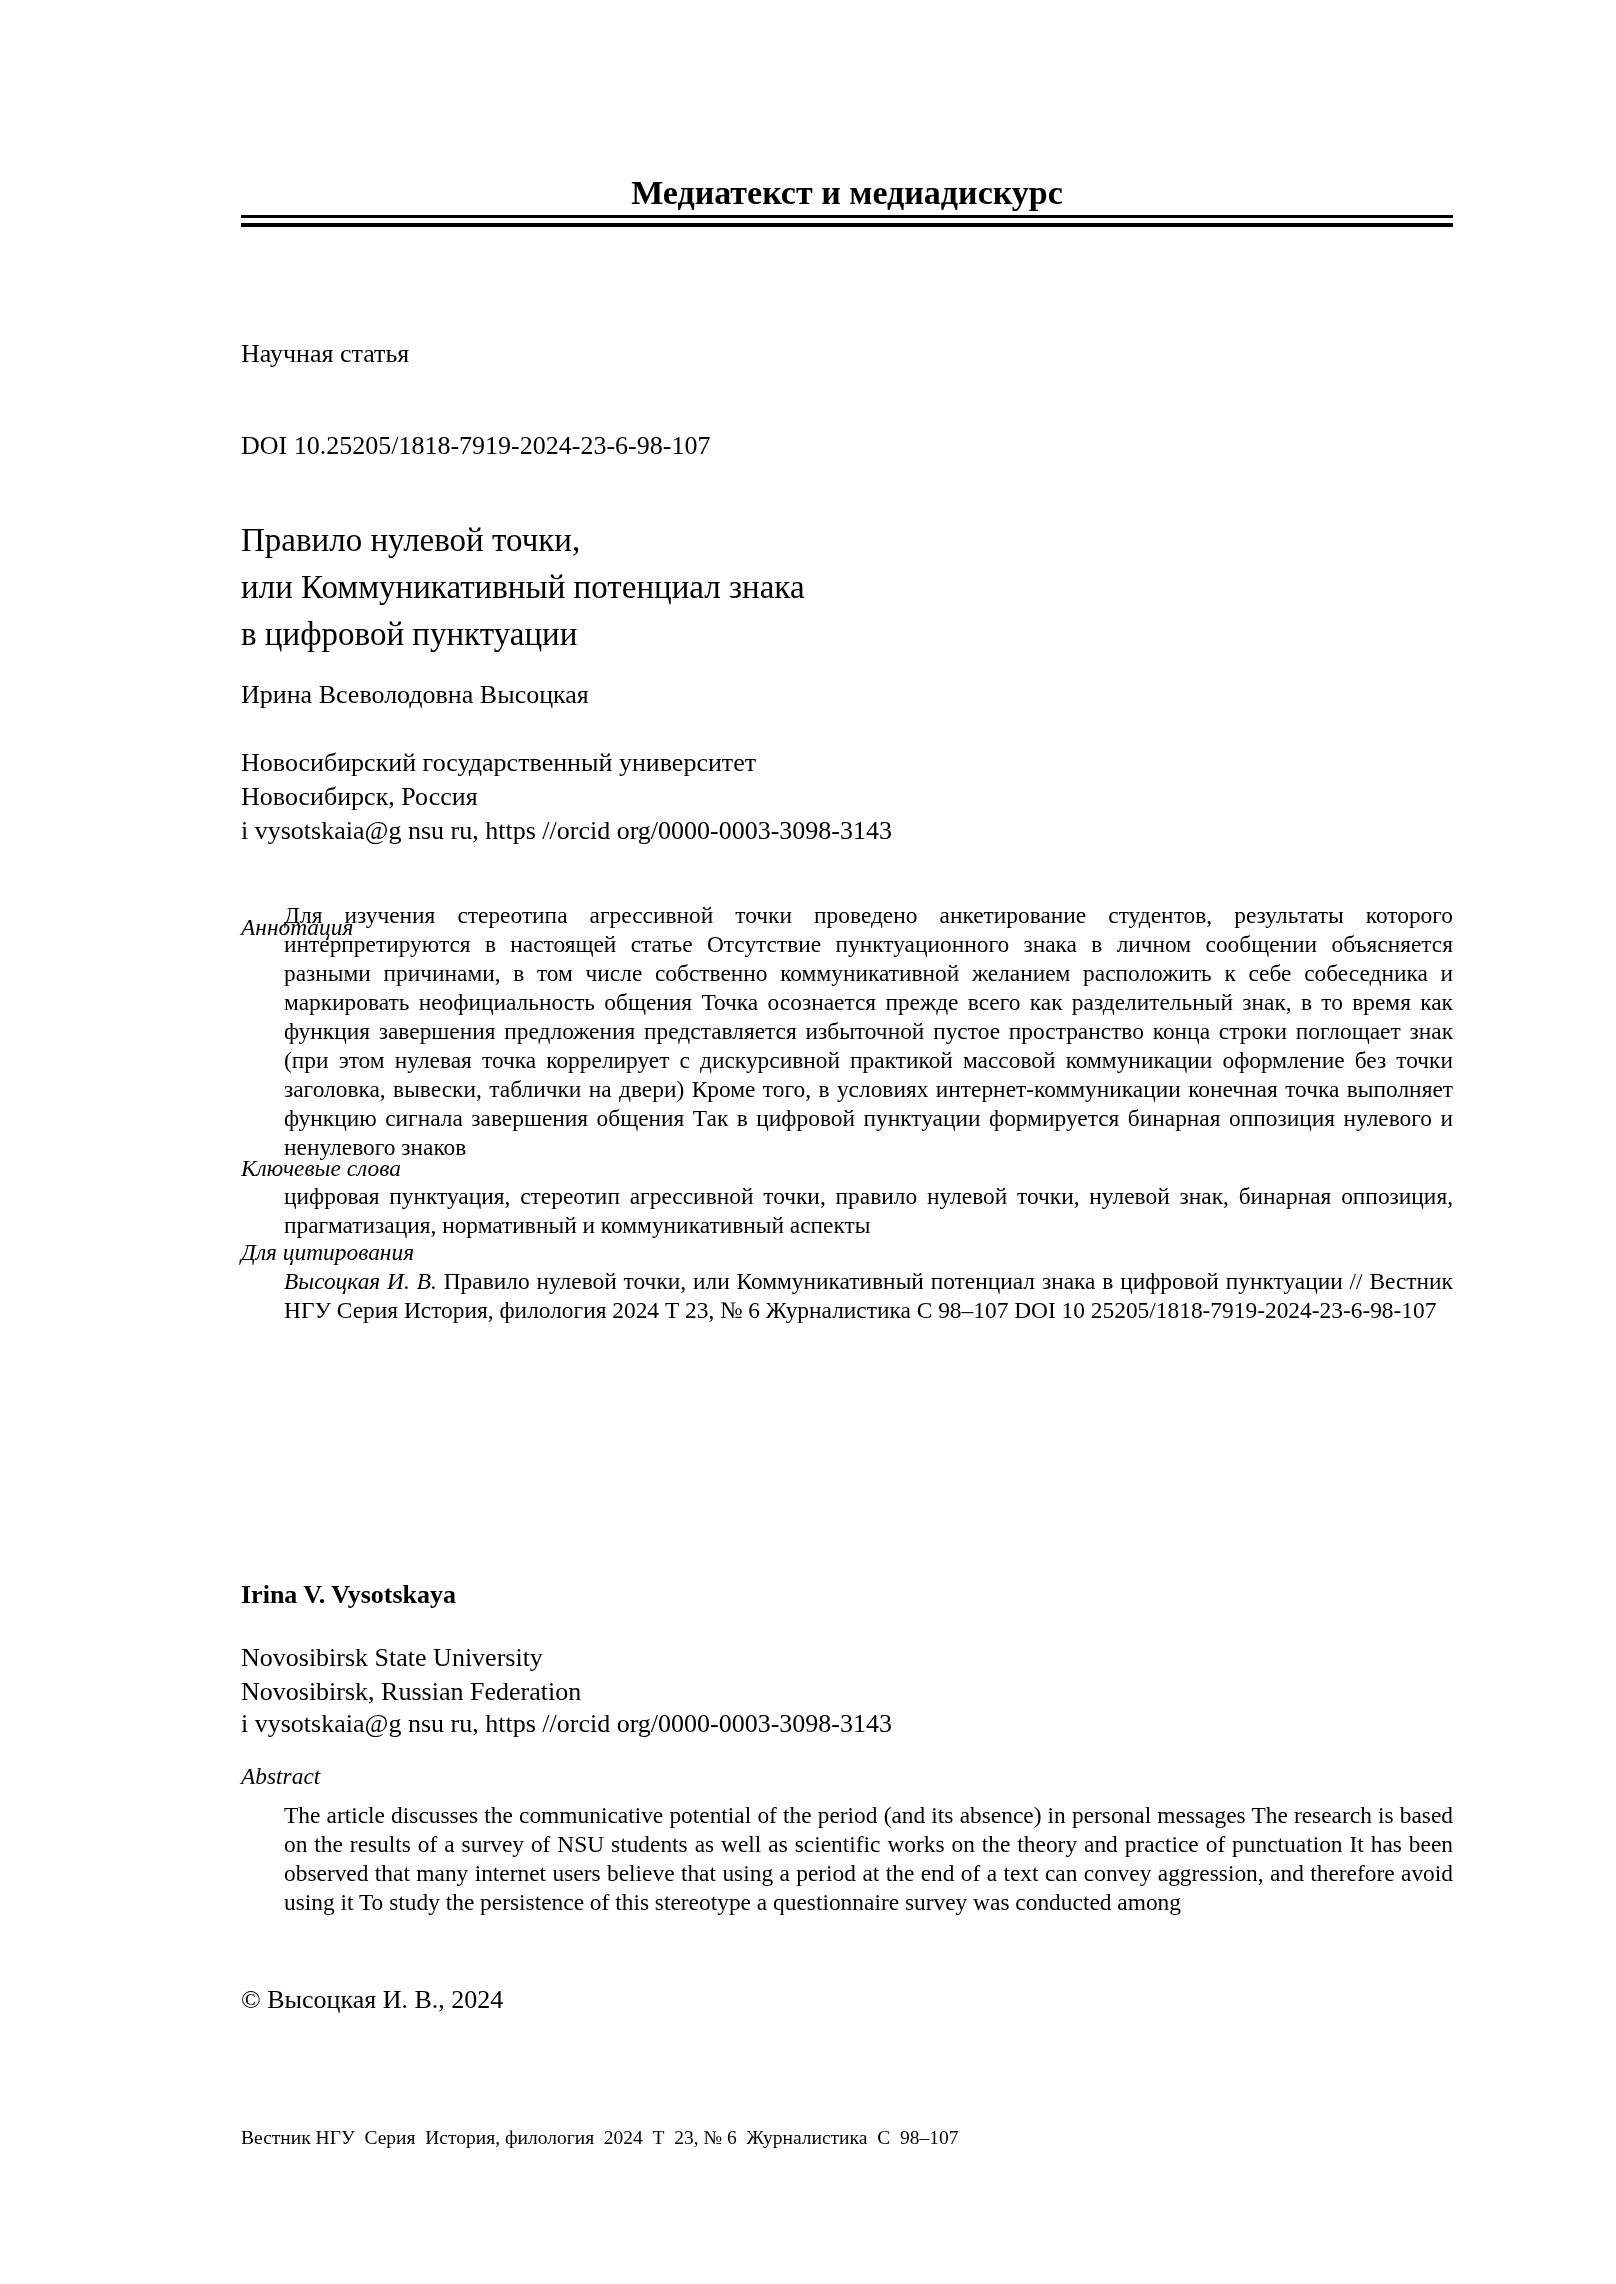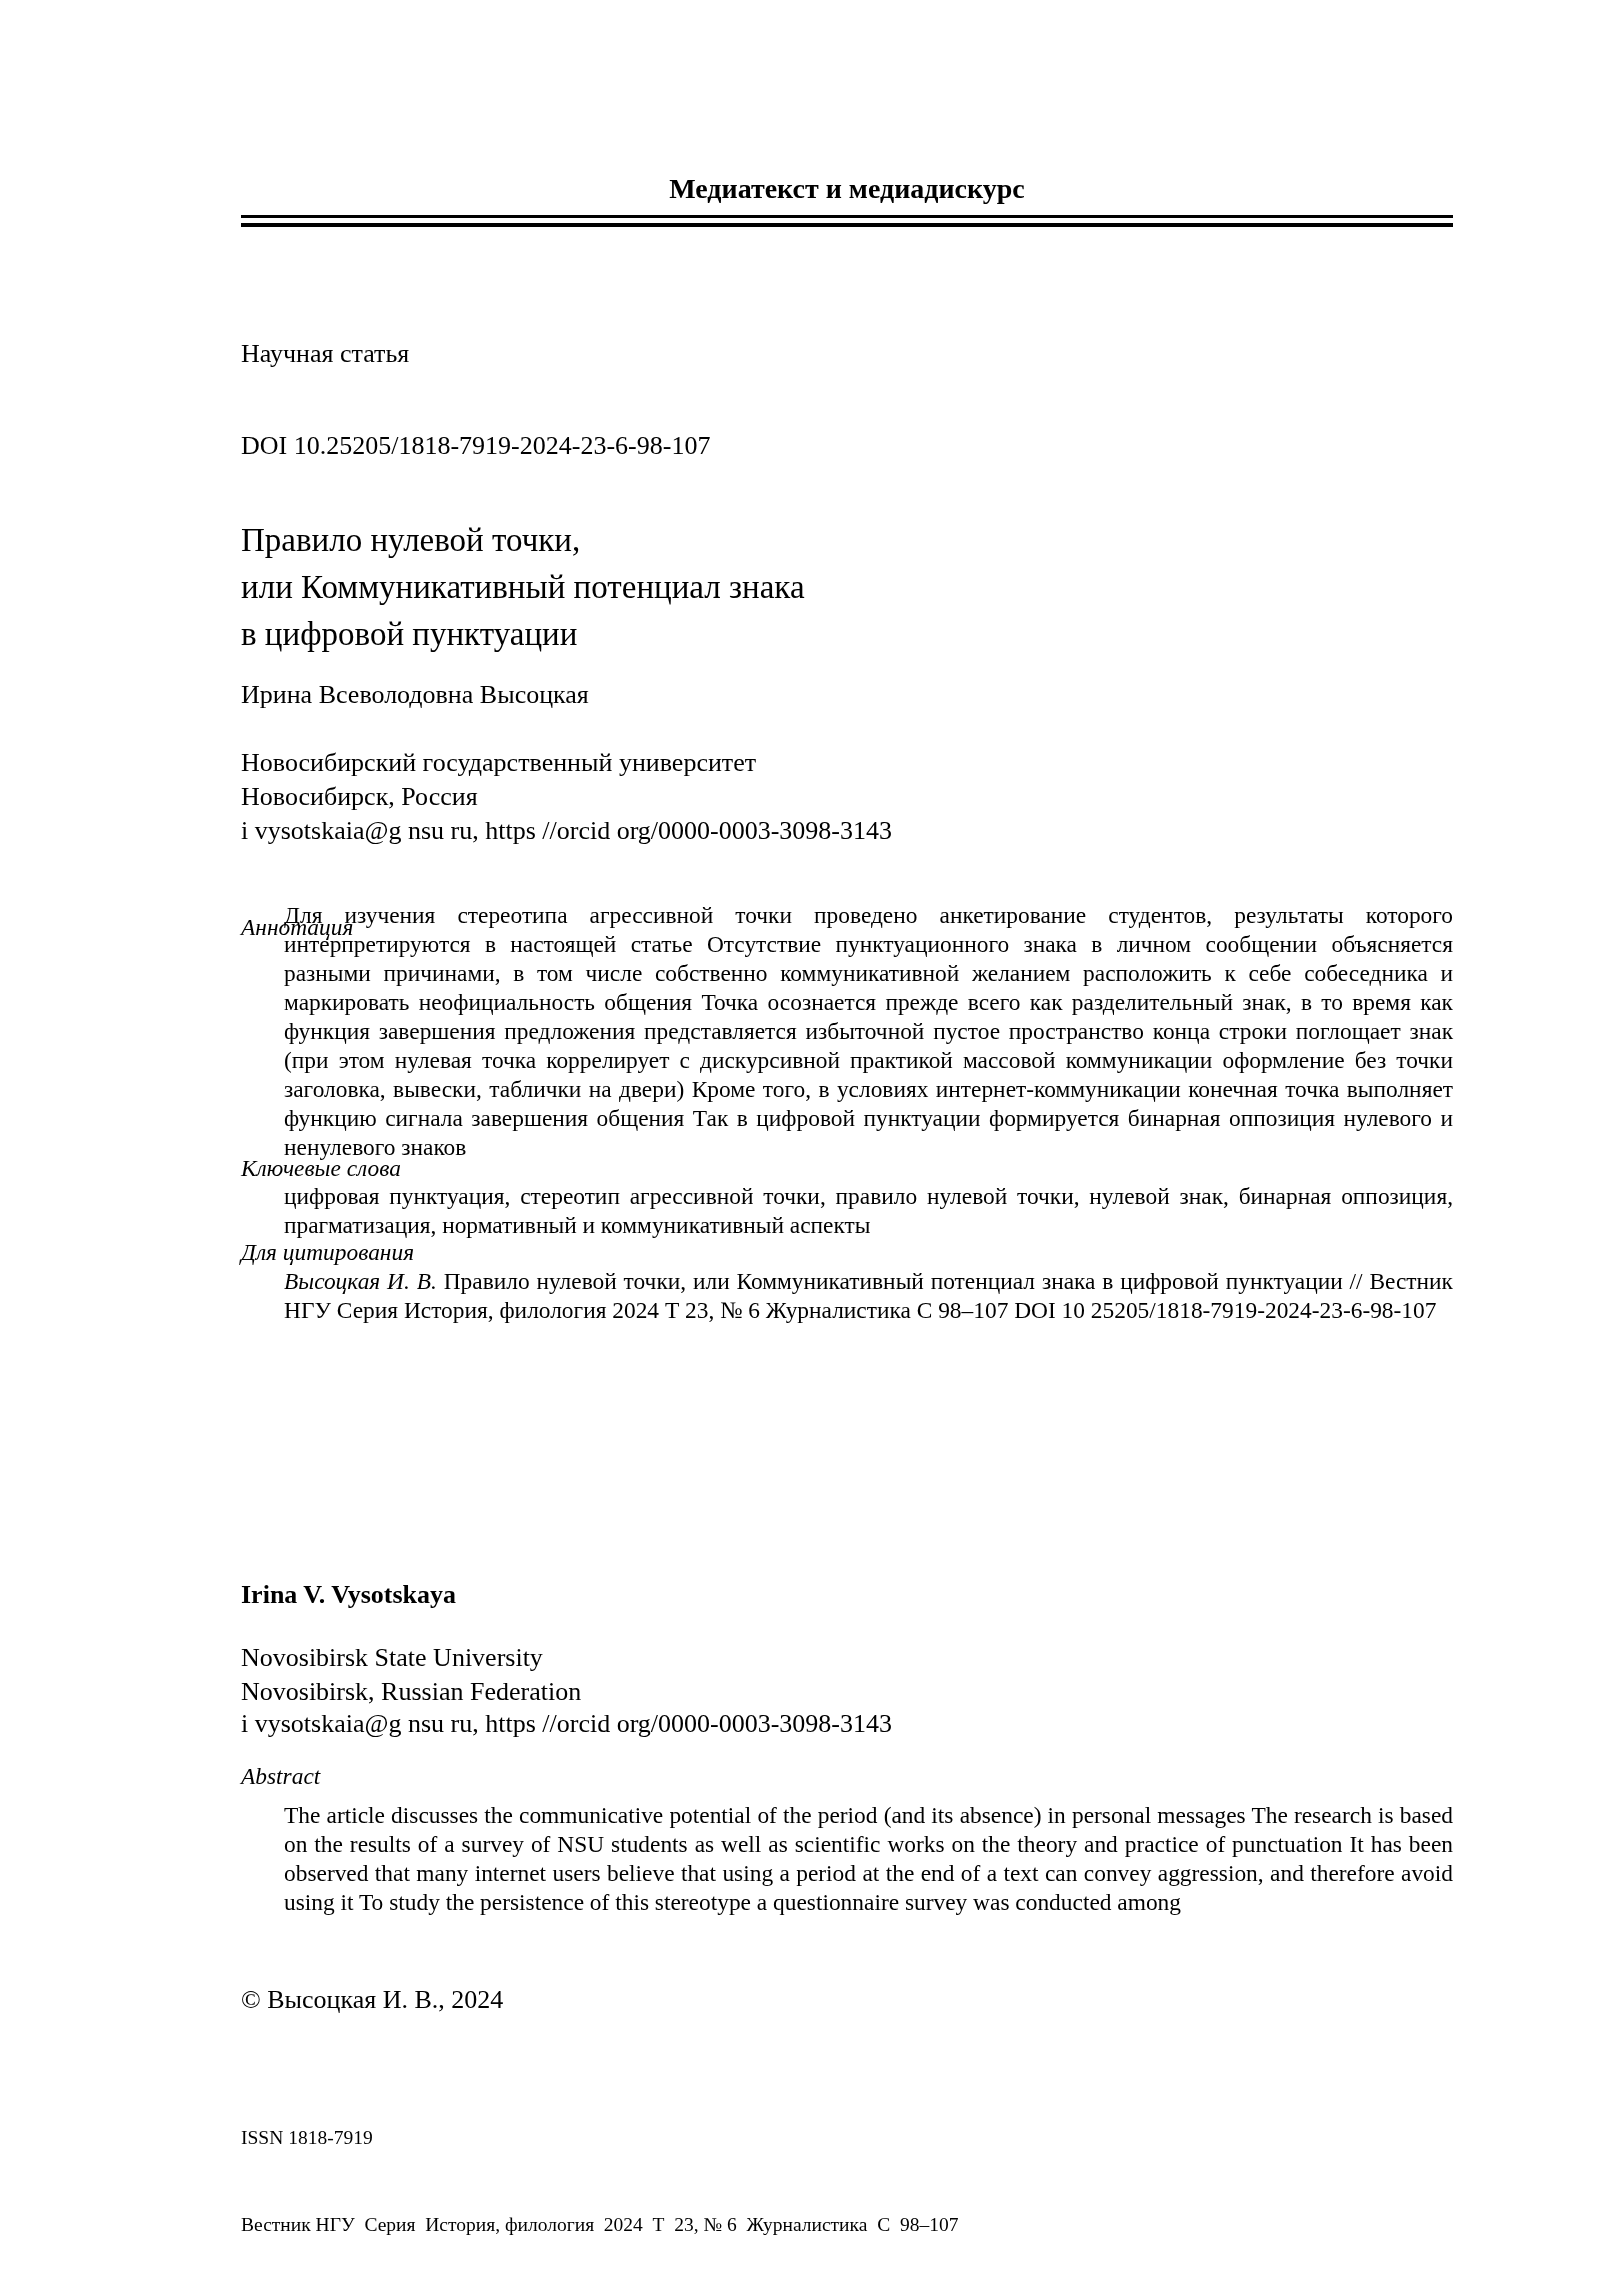--- a/index.html
+++ b/index.html
@@ -8,21 +8,21 @@
     width: 1616px;
     height: 2284px;
     margin: 0 auto;
     background: #ffffff;
     color: #000000;
     font-family: "Liberation Serif", "DejaVu Serif", serif;
     overflow: hidden;
   }
   .abs { position: absolute; left: 241px; width: 1212px; }
   .centered { text-align: center; }
-  .section-header { top: 174px; font-size: 28px; font-weight: bold; line-height: 1.1; }
+  .section-header { top: 174px; font-size: 34px; font-weight: bold; line-height: 1.1; }
   .double-rule {
     top: 215px; height: 11.7px; box-sizing: border-box;
     border-top: 3.9px solid #000; border-bottom: 4.6px solid #000;
   }
   .body-line { font-size: 26px; line-height: 34px; }
   .article-type { top: 337px; }
   .udc { top: 405px; }
   .doi { top: 429px; }
   .title-ru { top: 517px; font-size: 33px; font-weight: normal; line-height: 47px; }
   .author-ru { top: 678px; font-weight: normal; }
@@ -94,19 +94,18 @@
   </div>
 
   <div class="abs body-line contact-en">i vysotskaia@g nsu ru, https //orcid org/0000-0003-3098-3143</div>
 
   <div class="abs label-it lbl-abstract-en">Abstract</div>
   <div class="indent-block abstract-en">The article discusses the communicative potential of the period (and its absence) in personal messages  The research is based on the results of a survey of NSU students as well as scientific works on the theory and practice of punctuation  It has been observed that many internet users believe that using a period at the end of a text can convey aggression, and therefore avoid using it  To study the persistence of this stereotype a questionnaire survey was conducted among</div>
 
   <div class="abs body-line copyright">© Высоцкая И. В., 2024</div>
 
   <div class="abs footer-block">
-    <div>ISSN 1818-7919</div>
     <div>Вестник НГУ  Серия  История, филология  2024  Т  23, № 6  Журналистика  С  98–107</div>
     
   </div>
 
 </div>
 
 
 </body></html>

